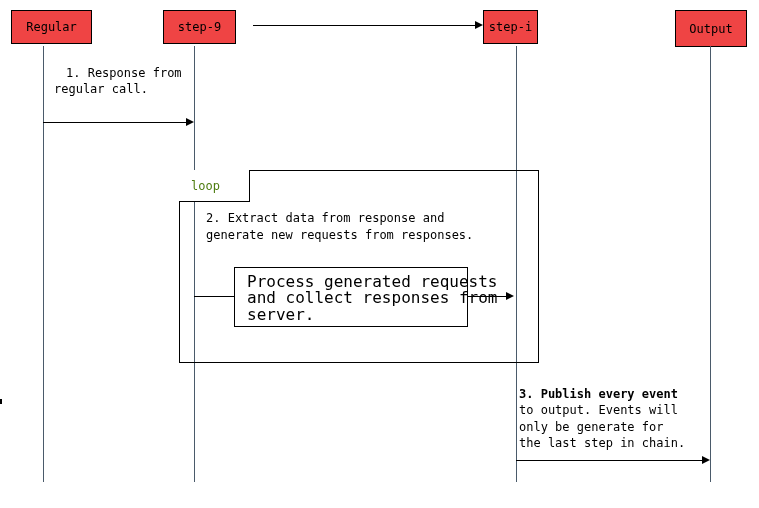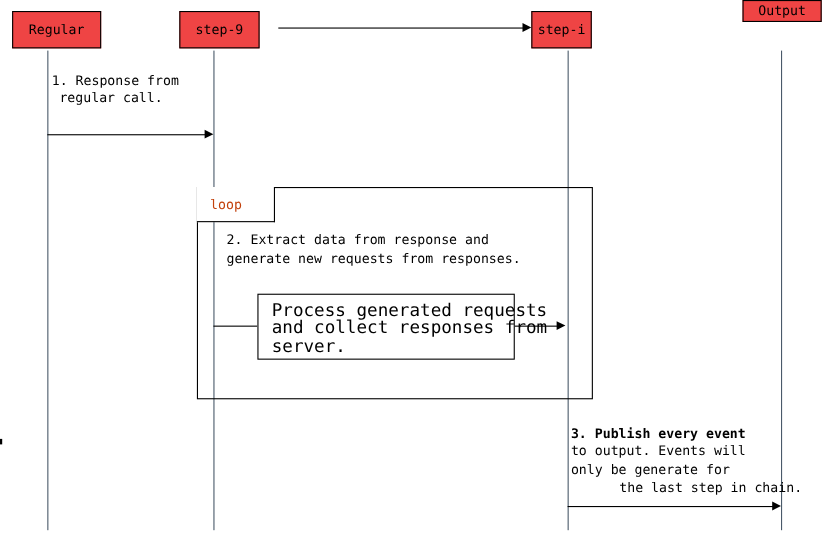--- a/index.html
+++ b/index.html
@@ -78,21 +78,21 @@
   .frame-tab {
     position: absolute;
     box-sizing: border-box;
     border: 1px solid #000000;
     border-top: none;
     border-left: none;
     background: #ffffff;
     display: flex;
     align-items: center;
     font-size: 12px;
-    color: #c2410c;
+    color: #4d7c0f;
     padding-left: 12px;
     white-space: nowrap;
   }
 
   
   .note-box {
     position: absolute;
     box-sizing: border-box;
     border: 1px solid #000000;
     background: #ffffff;
@@ -120,33 +120,33 @@
   </div>
 
   <div class="participant" style="left:163px; top:10px; width:73px; height:34px;">
     <span>step-9</span>
   </div>
 
   <div class="participant" style="left:483px; top:10px; width:55px; height:34px;">
     <span>step-i</span>
   </div>
 
-  <div class="participant" style="left:675px; top:0; width:72px; height:20px;">
+  <div class="participant" style="left:675px; top:10px; width:72px; height:37px;">
     <span>Output</span>
   </div>
 
   <div class="lifeline" style="left:43px; top:46px; height:436px;"></div>
   <div class="lifeline" style="left:194px; top:46px; height:436px;"></div>
   <div class="lifeline" style="left:516px; top:46px; height:436px;"></div>
   <div class="lifeline" style="left:710px; top:46px; height:436px;"></div>
 
   <div class="msg-line" style="left:253px; top:25px; width:224px;"></div>
   <div class="arrowhead" style="left:475px; top:21px;"></div>
 
-  <div class="note-text" style="left:47px; top:65px;">1. Response from</div>
+  <div class="note-text" style="left:66px; top:65px;">1. Response from</div>
   <div class="note-text" style="left:54px; top:81px;">regular call.</div>
   <div class="msg-line" style="left:43px; top:122px; width:145px;"></div>
   <div class="arrowhead" style="left:186px; top:118px;"></div>
 
   <div class="frame" style="left:179px; top:170px; width:360px; height:193px;"></div>
   <div class="frame-tab" style="left:179px; top:170px; width:71px; height:32px;">
     <span>loop</span>
   </div>
 
   <div class="note-text" style="left:206px; top:210px;">2. Extract data from response and</div>
@@ -156,19 +156,19 @@
   <div class="note-box" style="left:234px; top:267px; width:234px; height:60px;"></div>
   <div class="note-box-text" style="left:247px; top:274px;">Process generated requests</div>
   <div class="note-box-text" style="left:247px; top:290px;">and collect responses from</div>
   <div class="note-box-text" style="left:247px; top:307px;">server.</div>
   <div class="msg-line" style="left:468px; top:296px; width:40px;"></div>
   <div class="arrowhead" style="left:506px; top:292px;"></div>
 
   <div class="note-text" style="left:519px; top:386px;font-weight:bold;">3. Publish every event</div>
   <div class="note-text" style="left:519px; top:402px;">to output. Events will</div>
   <div class="note-text" style="left:519px; top:419px;">only be generate for</div>
-  <div class="note-text" style="left:519px; top:435px;margin-left:44px;">the last step in chain.</div>
+  <div class="note-text" style="left:519px; top:435px;">the last step in chain.</div>
   <div class="msg-line" style="left:516px; top:460px; width:188px;"></div>
   <div class="arrowhead" style="left:702px; top:456px;"></div>
 
   <div class="edge-mark" style="left:0px; top:399px; width:2px; height:5px;"></div>
 
 </div>
 
 </body></html>

